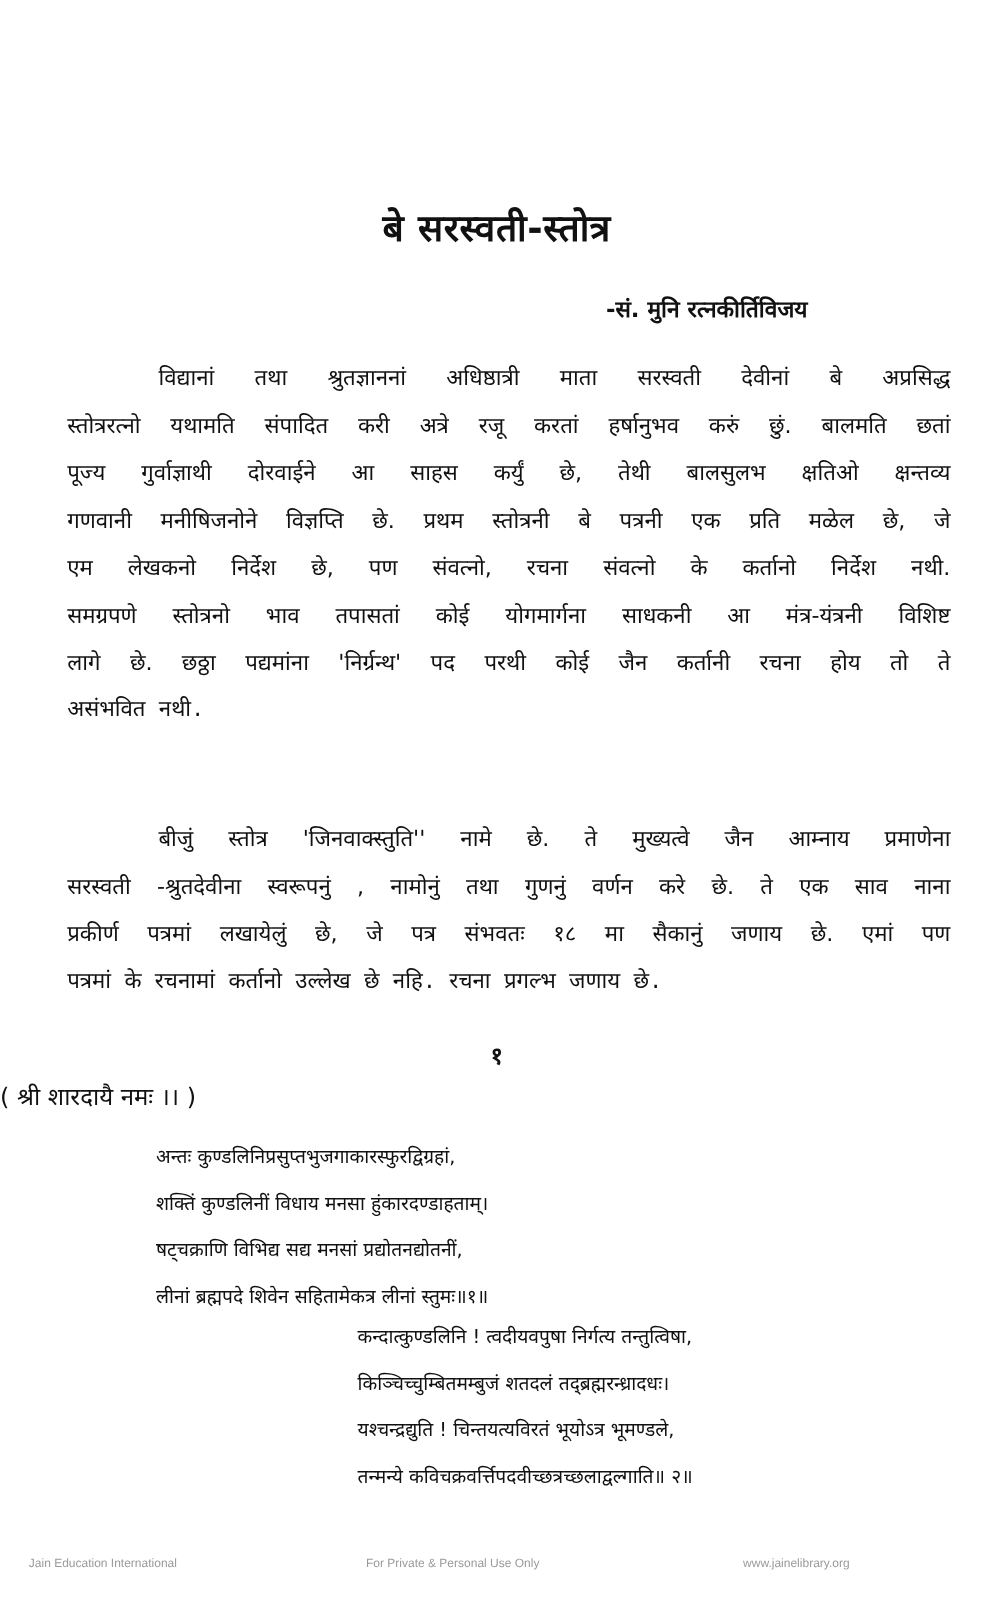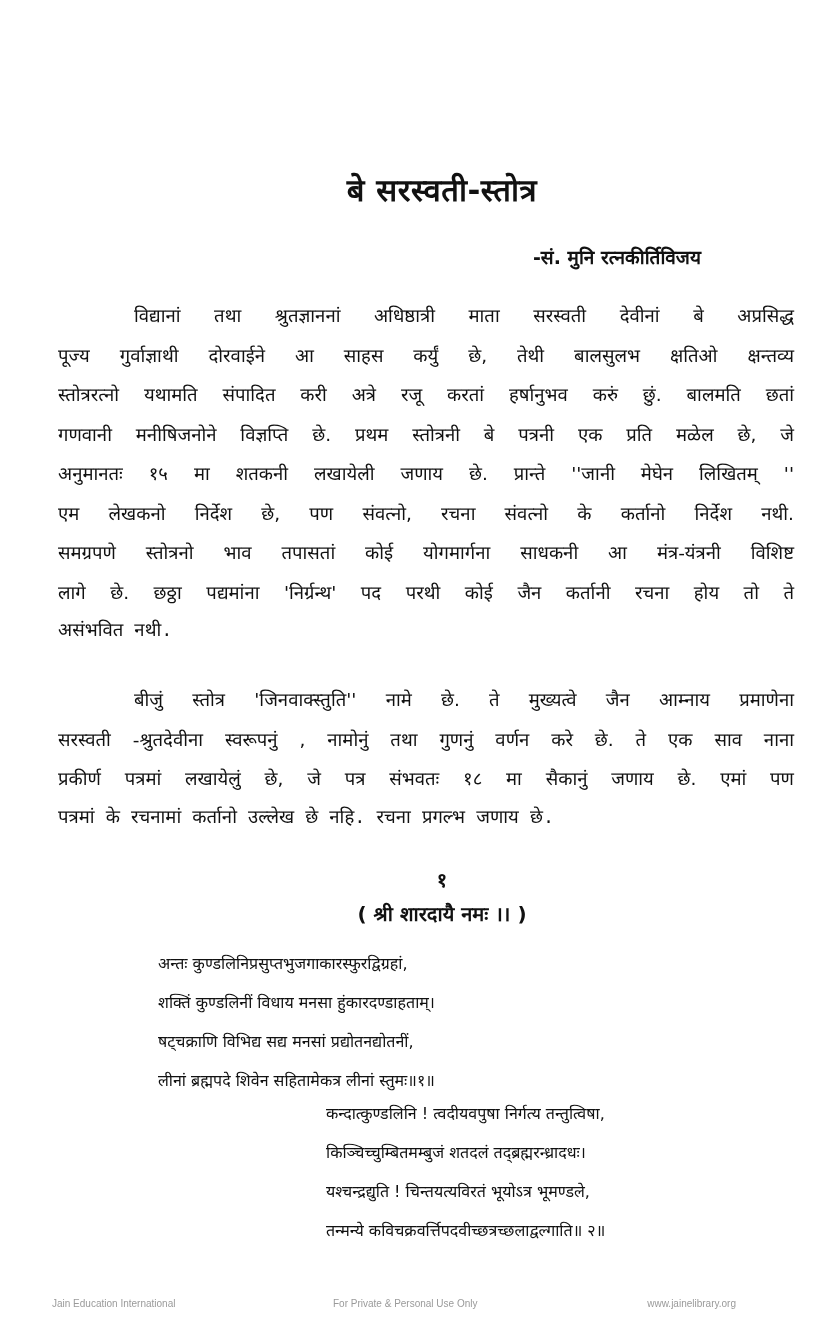--- a/index.html
+++ b/index.html
@@ -13,42 +13,41 @@
       position: relative;
       overflow: hidden;
       color: #111111;
       font-family: "DejaVu Sans", "Liberation Sans", sans-serif;
     }
     .page {
       position: absolute;
       left: 0; top: 0;
       width: 733px;
       height: 1338px;
-      margin-left: 28px;
     }
     .title {
       position: absolute;
       left: 0;
       width: 828px;
       top: 168px;
       text-align: center;
       font-size: 31px;
       font-weight: bold;
       letter-spacing: 0.5px;
     }
     .author {
       position: absolute;
       right: 60px;
       top: 244px;
       font-size: 19px;
       font-weight: bold;
     }
     .para {
       position: absolute;
-      left: 30px;
+      left: 56px;
       width: 736px;
       font-size: 18.5px;
       line-height: 39.5px;
       text-align: justify;
       text-align-last: left;
     }
     .para .indent {
       display: inline-block;
       width: 76px;
     }
@@ -71,23 +70,23 @@
       top: 866px;
       text-align: center;
       font-size: 20px;
       font-weight: bold;
     }
     .invocation {
       position: absolute;
       left: 0;
       width: 828px;
       top: 900px;
-      text-align: center;
+      text-align: left;
       font-size: 20px;
-      font-weight: bold;
+      font-weight: normal;
     }
     .verse {
       position: absolute;
       font-size: 16px;
       line-height: 39px;
       white-space: nowrap;
     }
     .verse1 { left: 130px; top: 944px; }
     .verse2 { left: 298px; top: 1094px; }
     .verse-line { display: block; }
@@ -107,24 +106,23 @@
 <body>
 
 <div class="page">
 
   <div class="title">बे सरस्वती-स्तोत्र</div>
 
   <div class="author">-सं. मुनि रत्नकीर्तिविजय</div>
 
   <div class="para para1">
     <span class="line"><span class="indent"></span><span>विद्यानां तथा श्रुतज्ञाननां अधिष्ठात्री माता सरस्वती देवीनां बे अप्रसिद्ध</span></span>
+    <span class="line">स्तोत्ररत्नो यथामति संपादित करी अत्रे रजू करतां हर्षानुभव करुं छुं. बालमति छतां</span>
     <span class="line">पूज्य गुर्वाज्ञाथी दोरवाईने आ साहस कर्युं छे, तेथी बालसुलभ क्षतिओ क्षन्तव्य</span>
-    <span class="line">स्तोत्ररत्नो यथामति संपादित करी अत्रे रजू करतां हर्षानुभव करुं छुं. बालमति छतां</span>
     <span class="line">गणवानी मनीषिजनोने विज्ञप्ति छे. प्रथम स्तोत्रनी बे पत्रनी एक प्रति मळेल छे, जे</span>
-    <span class="line">अनुमानतः १५ मा शतकनी लखायेली जणाय छे. प्रान्ते ''जानी मेघेन लिखितम् ''</span>
     <span class="line">एम लेखकनो निर्देश छे, पण संवत्नो, रचना संवत्नो के कर्तानो निर्देश नथी.</span>
     <span class="line">समग्रपणे स्तोत्रनो भाव तपासतां कोई योगमार्गना साधकनी आ मंत्र-यंत्रनी विशिष्ट</span>
     <span class="line">लागे छे. छठ्ठा पद्यमांना 'निर्ग्रन्थ' पद परथी कोई जैन कर्तानी रचना होय तो ते</span>
     <span class="line last">असंभवित नथी.</span>
   </div>
 
   <div class="para para2">
     <span class="line"><span class="indent"></span><span>बीजुं स्तोत्र 'जिनवाक्स्तुति'' नामे छे. ते मुख्यत्वे जैन आम्नाय प्रमाणेना</span></span>
     <span class="line">सरस्वती -श्रुतदेवीना स्वरूपनुं , नामोनुं तथा गुणनुं वर्णन करे छे. ते एक साव नाना</span>
     <span class="line">प्रकीर्ण पत्रमां लखायेलुं छे, जे पत्र संभवतः १८ मा सैकानुं जणाय छे. एमां पण</span>

